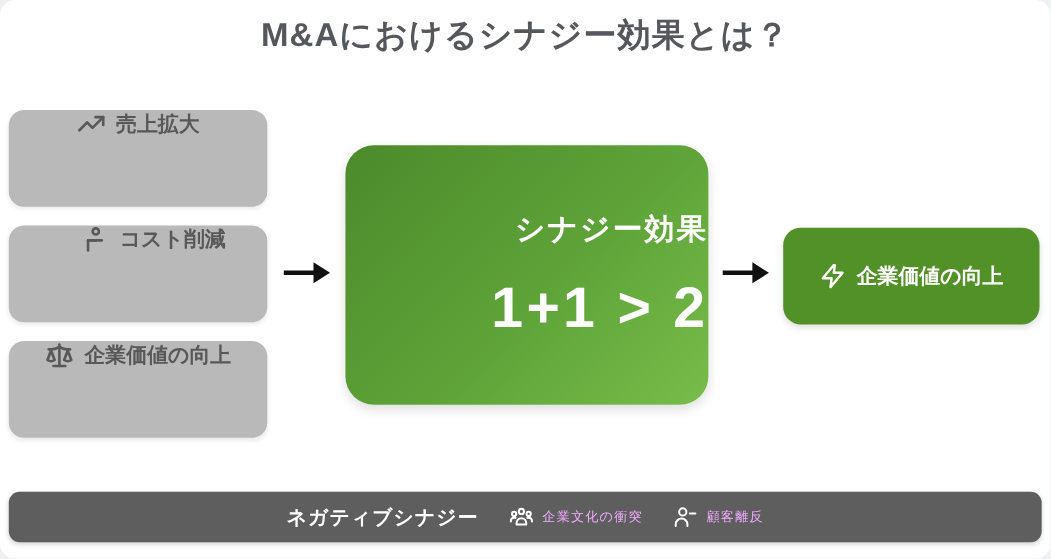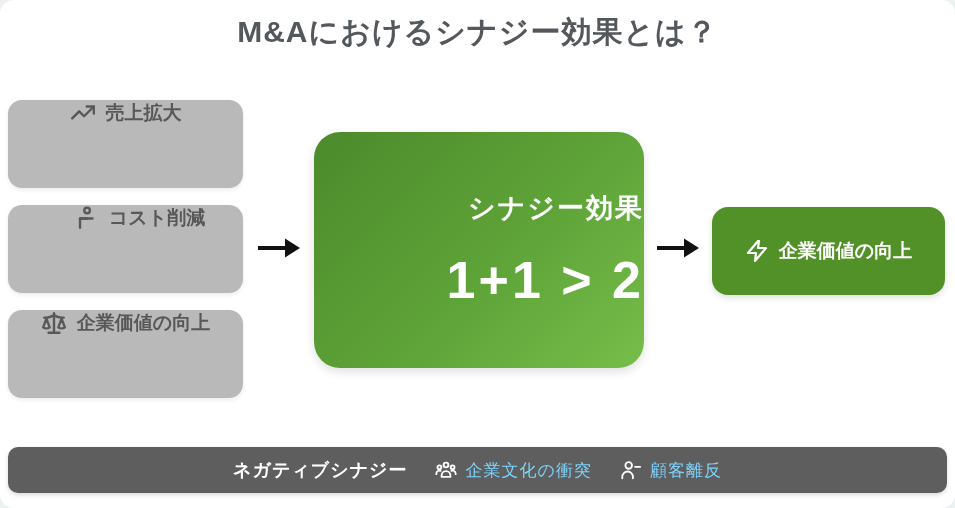--- a/index.html
+++ b/index.html
@@ -134,22 +134,22 @@
     font-size: 18px;
     font-weight: 800;
     letter-spacing: 1px;
   }
   .negative-item {
     display: flex;
     align-items: center;
     gap: 8px;
   }
   .negative-item-label {
-    color: #7dd3fc;
-    font-size: 17px;
+    color: #f0abfc;
+    font-size: 12px;
     font-weight: 400;
     letter-spacing: 1px;
   }
   .negative-icon { display: inline-flex; width: 22px; height: 22px; }
   .negative-icon svg { width: 100%; height: 100%; stroke: #ffffff; fill: none; stroke-width: 2; stroke-linecap: round; stroke-linejoin: round; }
 </style>
 </head>
 <body>
 
 <div class="canvas">

